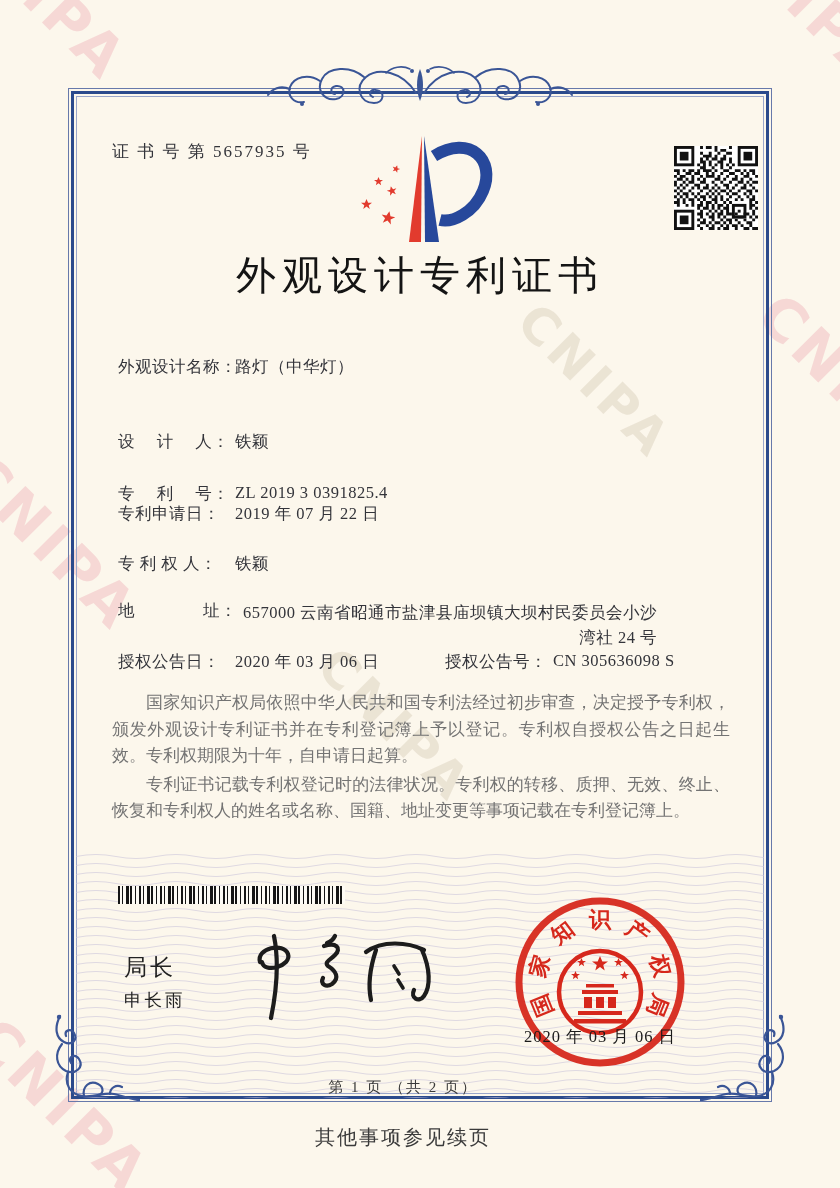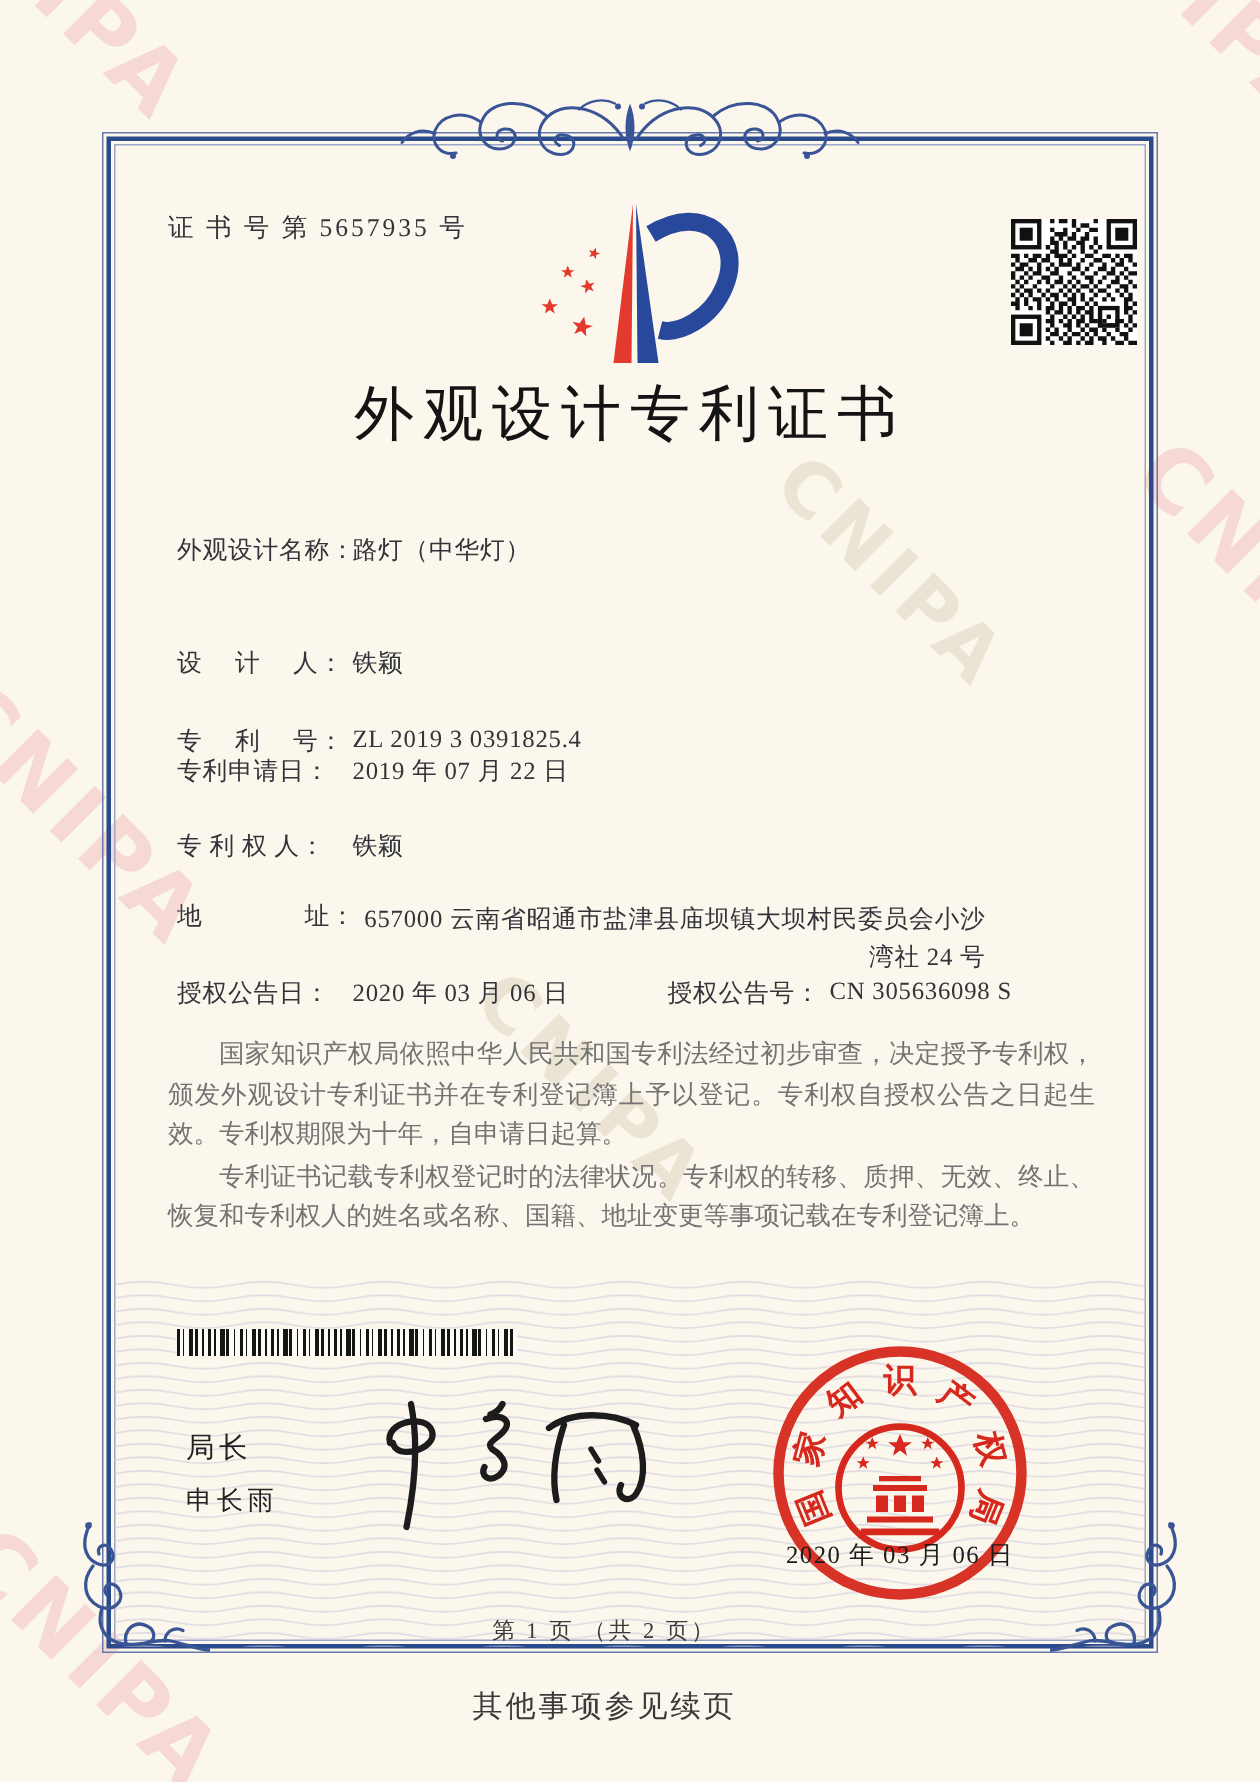--- a/index.html
+++ b/index.html
@@ -24,21 +24,21 @@
   .flabel{position:absolute;left:118px;top:0;letter-spacing:0.5px;white-space:pre;}
   .fvalue{position:absolute;left:235px;top:0;letter-spacing:0.5px;}
   .addr-value{width:422px;line-height:25px;}
   .glabel2{position:absolute;left:445px;top:0;letter-spacing:0.5px;}
   .gvalue2{position:absolute;left:553px;top:0;letter-spacing:0.5px;}
 
   .paras{position:absolute;left:112px;top:690px;width:618px;font-size:17px;line-height:26.5px;
          color:#737373;text-align:justify;}
   .paras p{margin:0 0 2px 0;text-indent:2em;}
 
-  .sig-title{position:absolute;left:124px;top:952px;font-size:19px;letter-spacing:3px;color:#222;}
+  .sig-title{position:absolute;left:124px;top:952px;font-size:23px;letter-spacing:3px;color:#222;}
   .sig-name{position:absolute;left:124px;top:988px;font-size:17.5px;letter-spacing:3px;color:#222;}
   .sig-svg{position:absolute;left:238px;top:928px;}
 
   .barcode{position:absolute;left:118px;top:886px;width:227px;height:18px;
     background:repeating-linear-gradient(90deg,
       #151515 0 2px,#fdfbf5 2px 4px,
       #151515 4px 5px,#fdfbf5 5px 8px,
       #151515 8px 11px,#fdfbf5 11px 12px,
       #151515 12px 14px,#fdfbf5 14px 17px,
       #151515 17px 18px,#fdfbf5 18px 21px);}

